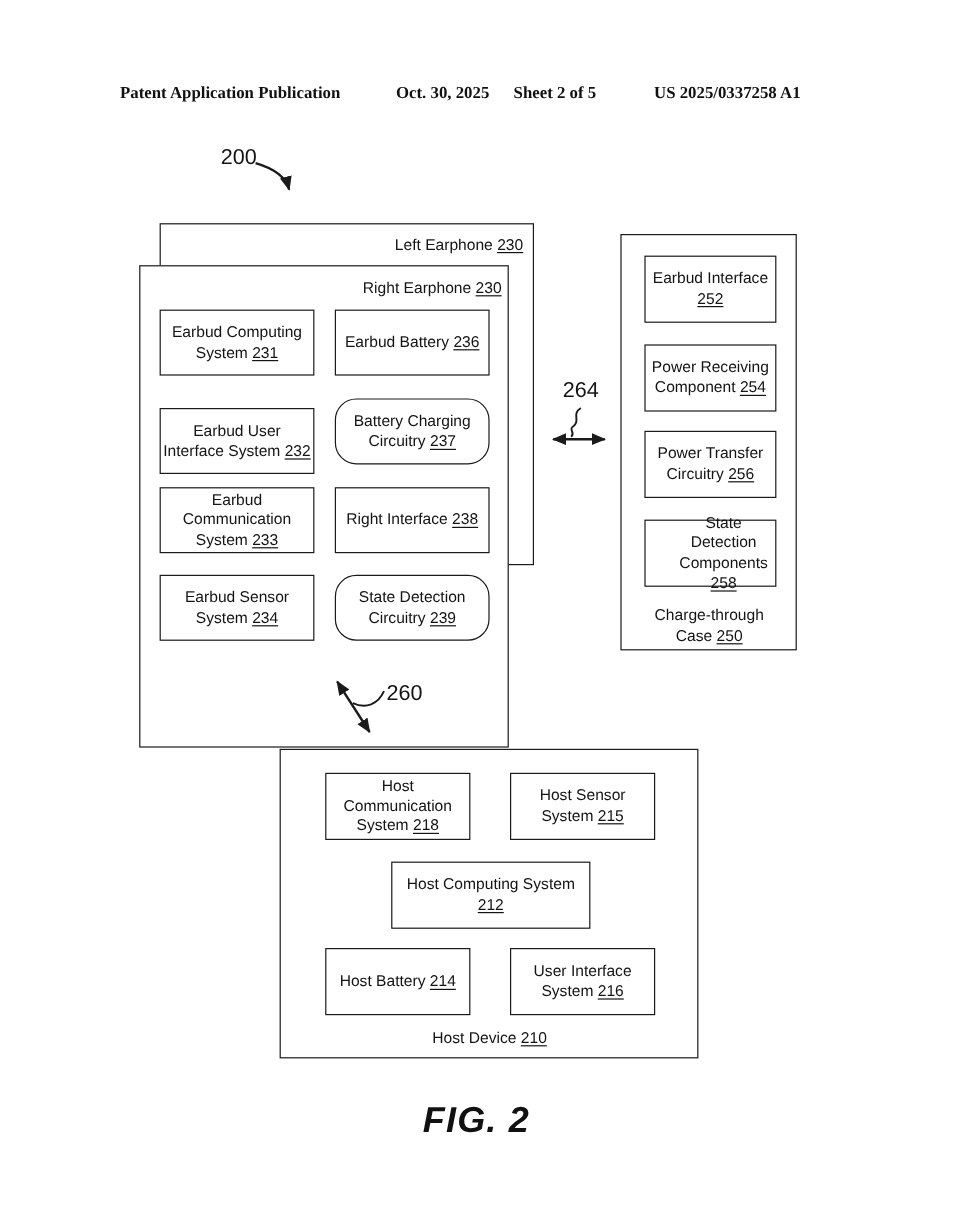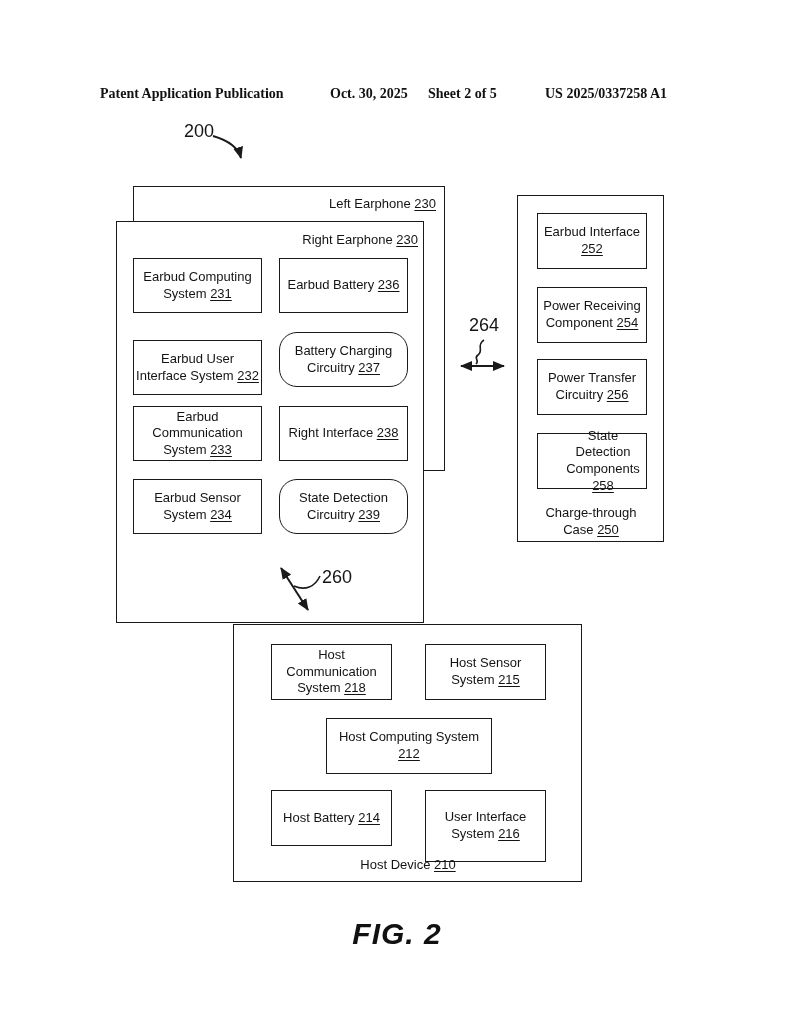--- a/index.html
+++ b/index.html
@@ -2,21 +2,21 @@
 <html><head>
 <meta charset="utf-8">
 <style>
   * { margin:0; padding:0; box-sizing:border-box; }
   html,body { background:#ffffff; }
   .page {
     position:relative; width:794px; height:1024px; background:#fff;
     font-family:"Liberation Sans", sans-serif; color:#141414; overflow:hidden;
   }
   .hdr-span {
-    position:absolute; top:86px; font-family:"Liberation Serif", serif;
+    position:absolute; top:71px; font-family:"Liberation Serif", serif;
     font-weight:bold; font-size:14px; white-space:nowrap; color:#111;
   }
   .box {
     position:absolute; background:#fff; border:1.5px solid #1a1a1a;
   }
   .box-title {
     position:absolute; font-size:13px; white-space:nowrap; color:#141414;
   }
   .node {
     position:absolute; background:#fff; border:1.5px solid #1a1a1a;
@@ -114,21 +114,21 @@
   </div>
   <div class="node" style="left:425px; top:644px; width:121px; height:56px;">
     <div><span>Host Sensor System</span> <span class="ref">215</span></div>
   </div>
   <div class="node" style="left:326px; top:718px; width:166px; height:56px;">
     <div><span>Host Computing System</span> <span class="ref">212</span></div>
   </div>
   <div class="node" style="left:271px; top:790px; width:121px; height:56px;">
     <div><span>Host Battery</span> <span class="ref">214</span></div>
   </div>
-  <div class="node" style="left:425px; top:790px; width:121px; height:72px;">
+  <div class="node" style="left:425px; top:790px; width:121px; height:56px;">
     <div><span>User Interface System</span> <span class="ref">216</span></div>
   </div>
   <div class="bottom-label" style="left:333px; top:857px; width:150px;">
     <span>Host Device</span> <span class="ref">210</span>
   </div>
 
   <span class="ref-label" style="left:469px; top:315px;">264</span>
   <span class="ref-label" style="left:322px; top:567px;">260</span>
 
   <svg class="overlay" width="794" height="1024" viewBox="0 0 794 1024">

